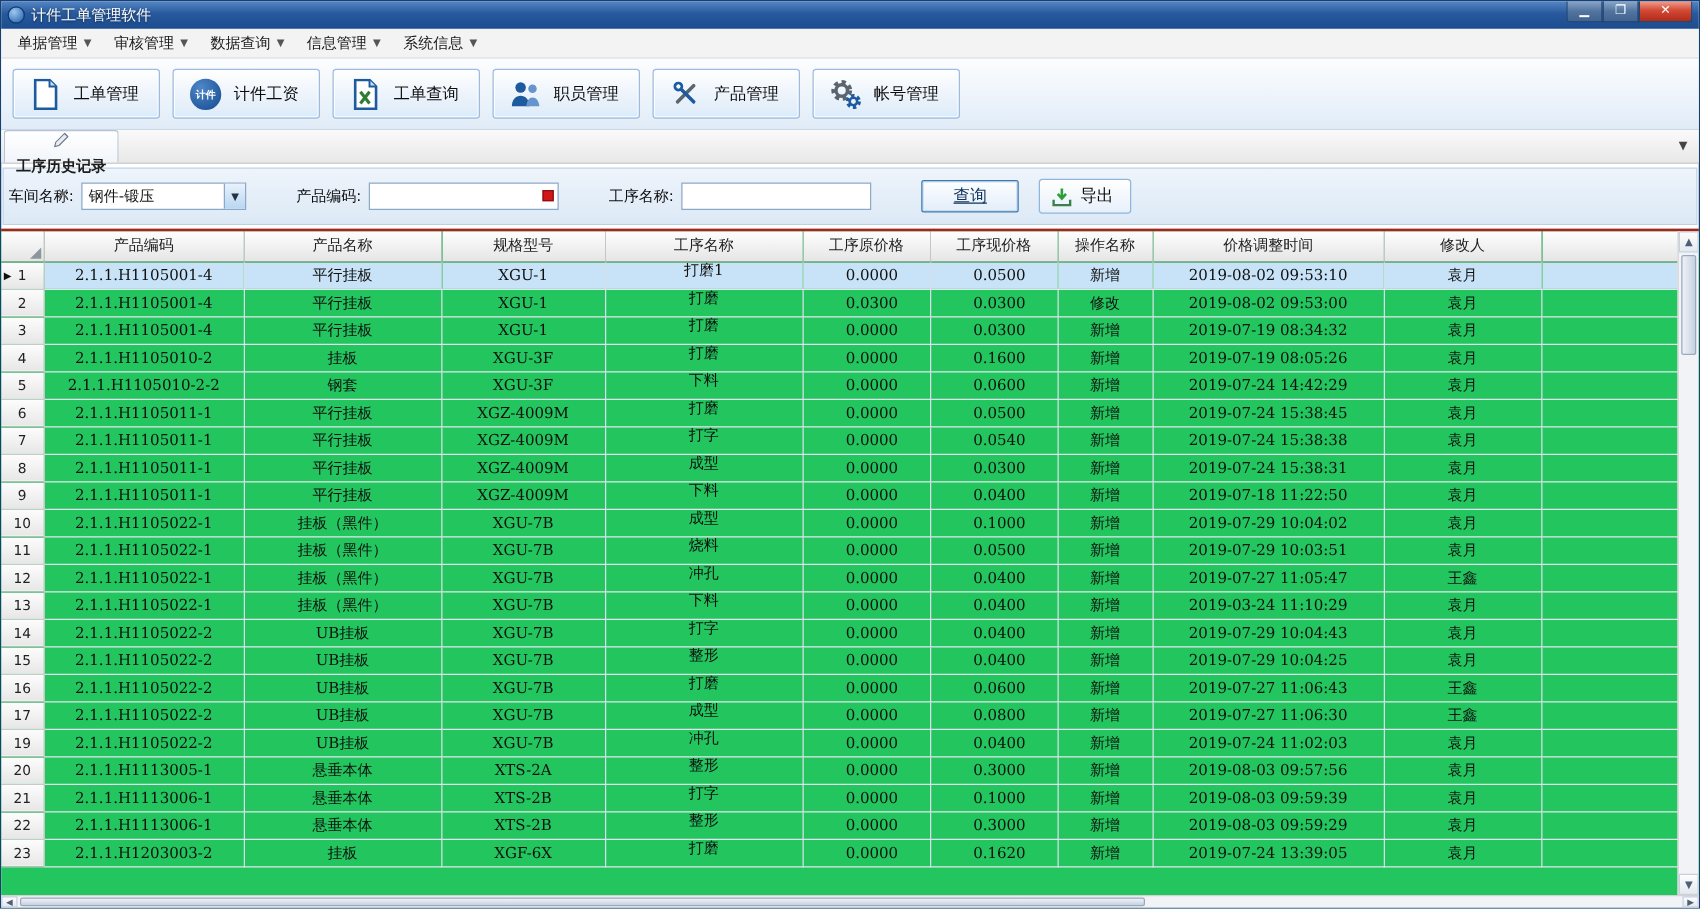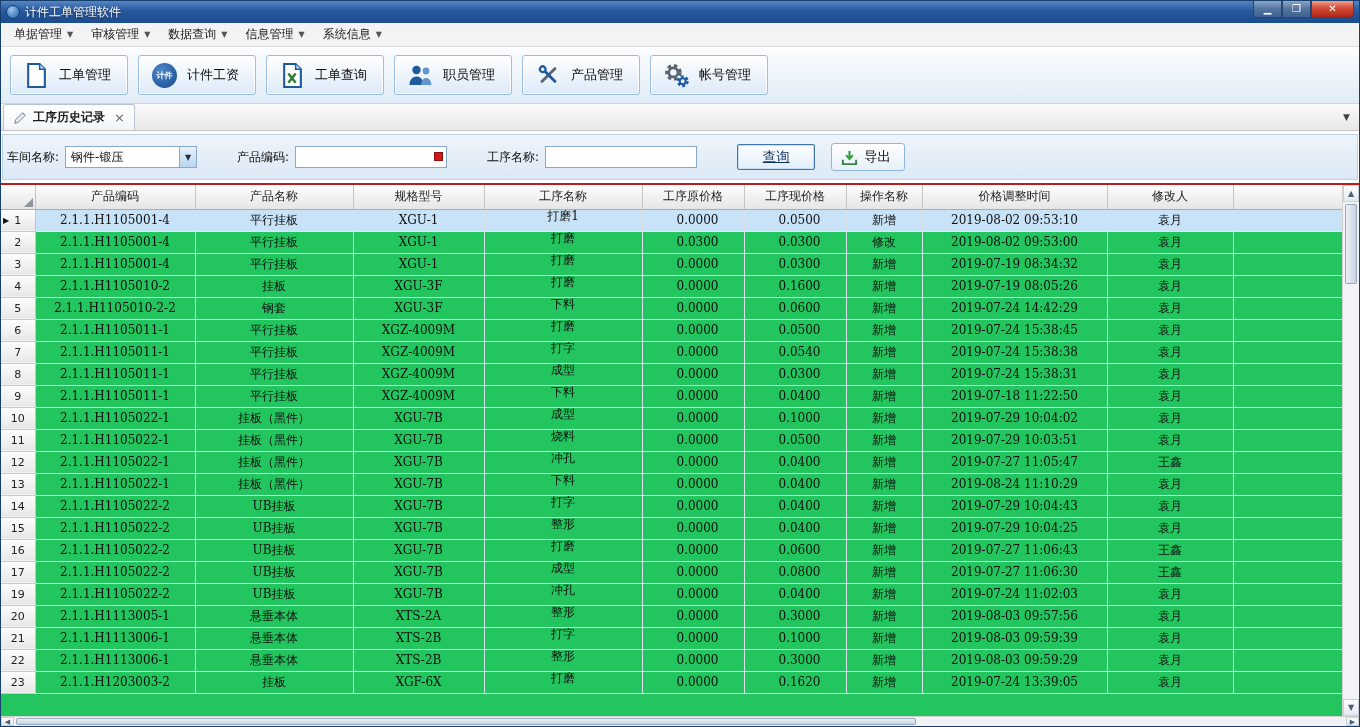--- a/index.html
+++ b/index.html
@@ -23,21 +23,21 @@
   .menu-item .caret { font-size:8px; color:#555; }
 
   
   .toolbar { height:57px; flex:0 0 57px; background:linear-gradient(#fcfdfe,#e1ecf8); border-bottom:1px solid #c9d8e8; display:flex; align-items:center; padding:0 9px; gap:10px; }
   .tool-btn { height:40px; display:flex; align-items:center; gap:9px; padding:0 16px 0 12px; border:1px solid #9cbce0; border-radius:3px; background:linear-gradient(#ffffff,#ecf3fb 55%,#dcebf9); box-shadow:inset 0 0 0 1px rgba(255,255,255,.85); font-size:13px; color:#0c0c0c; cursor:default; }
   .ticon { width:27px; height:27px; display:flex; align-items:center; justify-content:center; }
   .piece-badge { width:25px; height:25px; border-radius:50%; background:radial-gradient(circle at 35% 30%,#4f87c7,#14498f); color:#fff; font-size:8px; font-weight:bold; display:flex; align-items:center; justify-content:center; letter-spacing:0; }
 
   
   .tabstrip { height:27px; flex:0 0 27px; background:linear-gradient(#fafafa,#e8e8e8); border-bottom:1px solid #c3c3c3; display:flex; align-items:flex-end; padding-left:2px; position:relative; }
-  .tab { height:26px; display:flex; align-items:center; gap:6px; padding:0 9px; background:linear-gradient(#ffffff,#f1f5fa); border:1px solid #b7c4d4; border-bottom:none; border-radius:3px 3px 0 0; font-weight:bold; color:#1c1c1c; }
+  .tab { height:26px; display:flex; align-items:center; gap:6px; padding:0 9px; background:linear-gradient(#ffffff,#f1f5fa); border:1px solid #b7c4d4; border-bottom:none; border-radius:3px 3px 0 0; font-weight:bold; color:#1c1c1c;flex-direction:column; }
   .tab-close { color:#666; font-size:13px; margin-left:3px; font-weight:normal; }
   .tab-dd { position:absolute; right:9px; top:8px; font-size:9px; color:#444; }
 
   
   .filterpanel { flex:0 0 46px; margin:3px 1px 3px 1px; background:linear-gradient(#eef4fb,#dce9f6); border:1px solid #bdd1e5; display:flex; align-items:center; padding:0 4px; }
   .flabel { color:#0c0c0c; margin-right:6px; white-space:nowrap; }
   .gap-lg { margin-left:40px; }
   .fselect { width:132px; height:22px; background:#fff; border:1px solid #8aa8c8; display:flex; align-items:center; justify-content:space-between; padding-left:5px; }
   .dd-btn { width:17px; height:20px; background:linear-gradient(#e9f2fc,#b9d6f1); border-left:1px solid #8aa8c8; display:flex; align-items:center; justify-content:center; font-size:8px; color:#234; }
   .ftext { width:152px; height:22px; background:#fff; border:1px solid #8aa8c8; position:relative; }
@@ -402,21 +402,21 @@
           </tr>
           <tr>
             <td class="rownum">13</td>
             <td>2.1.1.H1105022-1</td>
             <td>挂板（黑件）</td>
             <td>XGU-7B</td>
             <td class="proc"><span>下料</span></td>
             <td class="num">0.0000</td>
             <td class="num">0.0400</td>
             <td>新增</td>
-            <td>2019-08-24 11:10:29</td>
+            <td>2019-03-24 11:10:29</td>
             <td>袁月</td>
             <td></td>
           </tr>
           <tr>
             <td class="rownum">14</td>
             <td>2.1.1.H1105022-2</td>
             <td>UB挂板</td>
             <td>XGU-7B</td>
             <td class="proc"><span>打字</span></td>
             <td class="num">0.0000</td>

